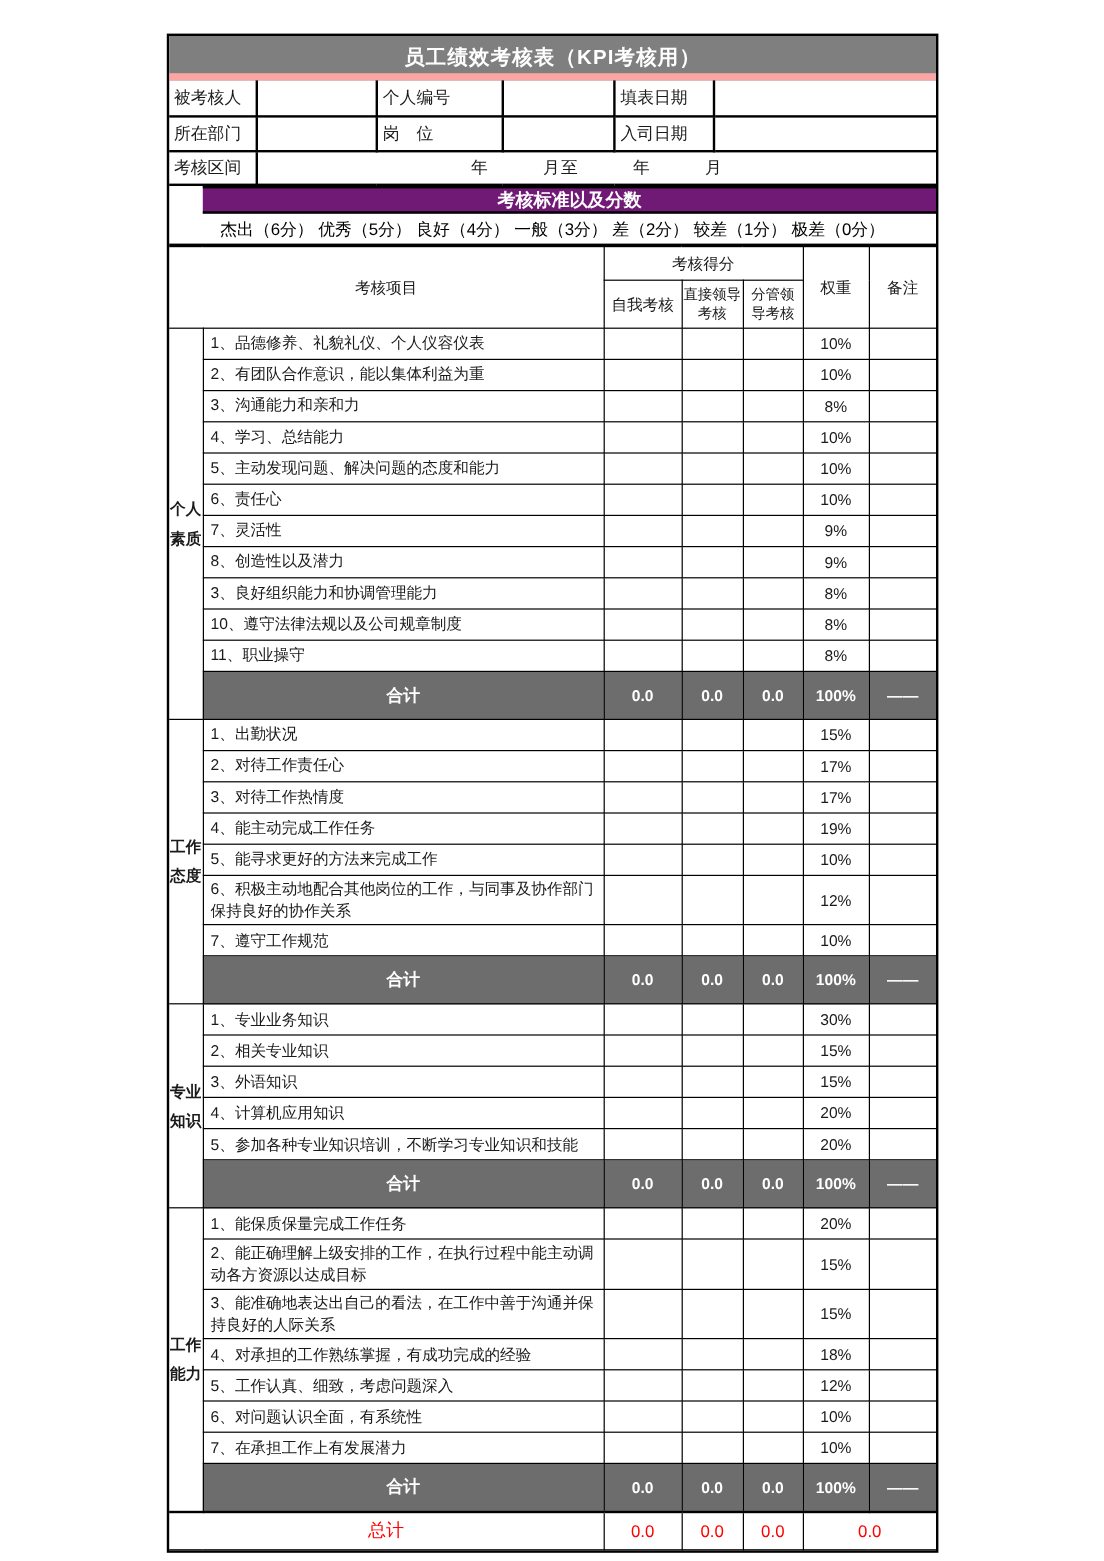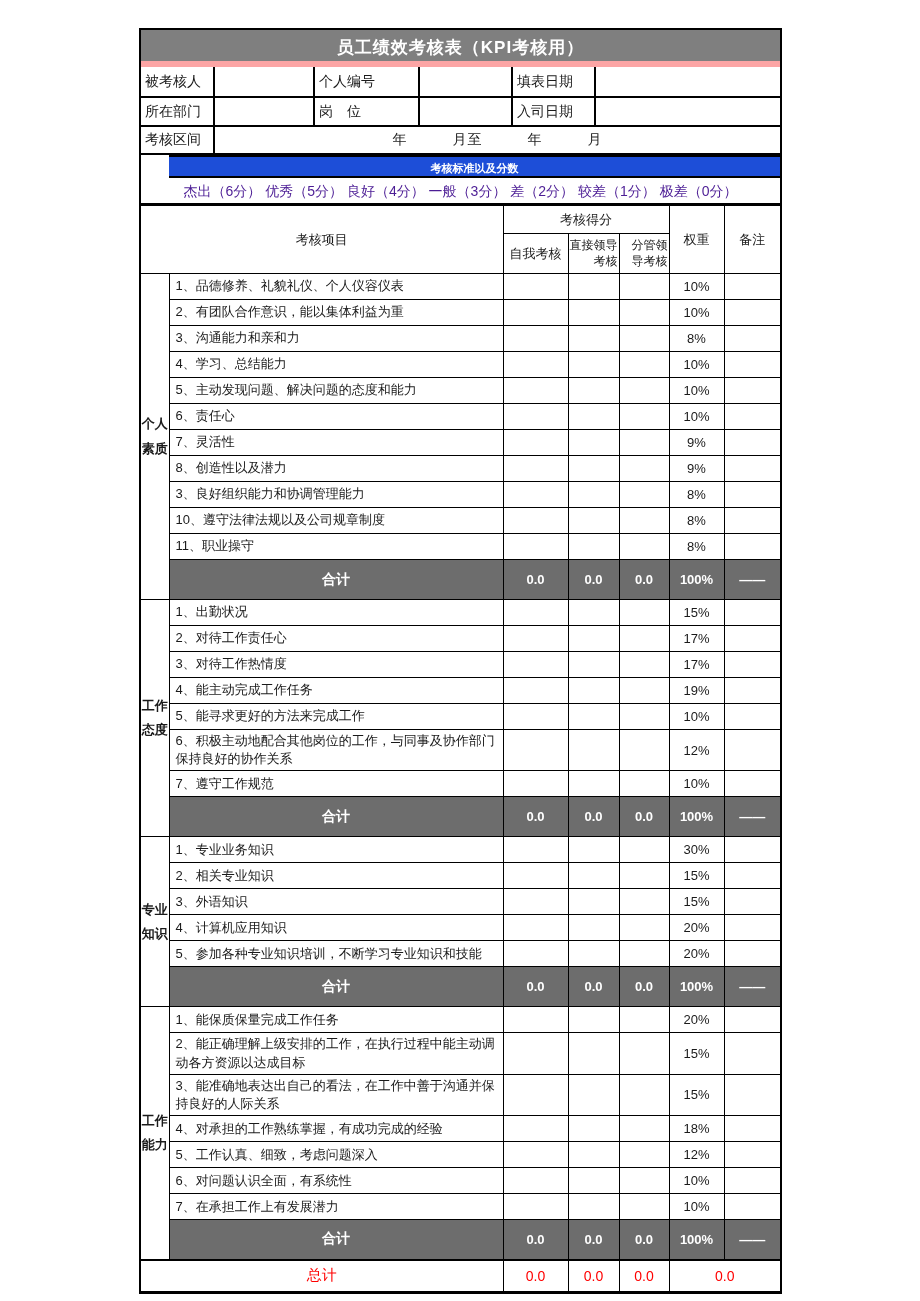--- a/index.html
+++ b/index.html
@@ -25,36 +25,36 @@
   .info-table td:first-child { border-left: none; }
   .info-table td:last-child { border-right: none; }
   .info-table tr:first-child td { border-top: none; }
   .info-table .lbl { text-align: left; margin-left: 36px; }
   .info-table tr.r1 { height: 30px; }
   .info-table tr.r2 { height: 29px; }
   .info-table tr.r3 { height: 28px; }
   .period-val { text-align: center; letter-spacing: 1px; margin-left: 31px; }
   
   .banner {
-    height: 23px; line-height: 22px; background: #1d4ed8; color: #fff;
-    font-size: 11px; font-weight: bold; text-align: center;
+    height: 23px; line-height: 22px; background: #701a75; color: #fff;
+    font-size: 15px; font-weight: bold; text-align: center;
     border-top: 2px solid #000; border-bottom: 2px solid #000; margin-left: 28px;
   }
   .red-row {
-    height: 27px; line-height: 26px; color: #4c1d95; font-size: 14px;
+    height: 27px; line-height: 26px; color: #000000; font-size: 14px;
     text-align: center; border-bottom: 2px solid #000; white-space: nowrap;
   }
   
   .main-table td { border: 1px solid #000; font-size: 13px; }
   .main-table td:first-child { border-left: none; }
   .main-table td:last-child { border-right: none; }
   .main-table tr.headA { height: 28px; }
   .main-table tr.headB { height: 40px; }
   .main-table .hcell { text-align: center; font-size: 13px; }
-  .main-table .hsmall { text-align: right; font-size: 12px; line-height: 1.3; padding: 0 1px; }
+  .main-table .hsmall { text-align: center; font-size: 12px; line-height: 1.3; padding: 0 1px; }
   .main-table tr.item-row { height: 26px; }
   .cat {
     text-align: center; vertical-align: middle; font-weight: bold;
     font-size: 14px; line-height: 1.85; word-break: break-all; padding: 0;
   }
   .item { padding: 2px 4px 2px 6px; line-height: 1.4; text-align: left; }
   .score, .remark { background: #fff; }
   .weight { text-align: center; font-size: 14px; }
   tr.sub-row { height: 40px; }
   tr.sub-row td {

